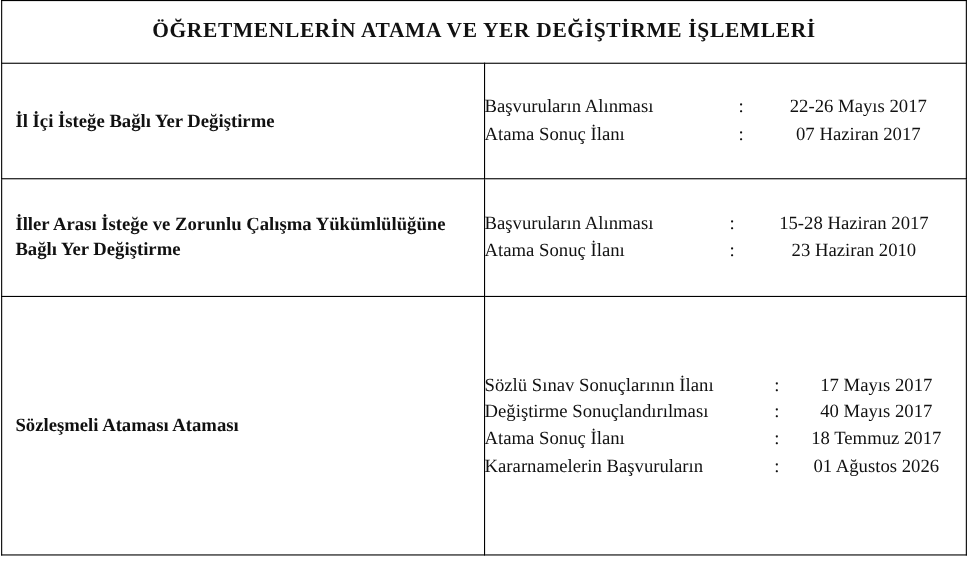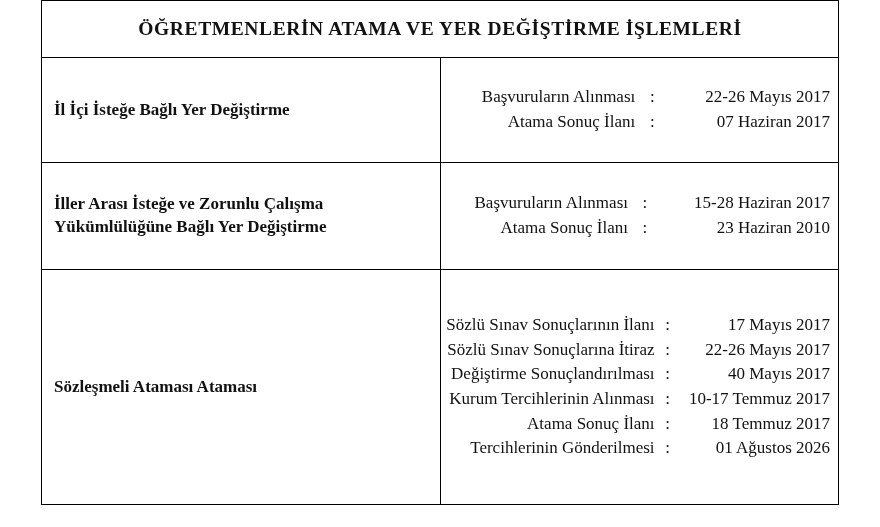--- a/index.html
+++ b/index.html
@@ -15,21 +15,21 @@
     overflow: hidden;
   }
   .doc {
     width: 880px;
     height: 527px;
     box-sizing: border-box;
     position: relative;
   }
   table.schedule {
     border-collapse: collapse;
-    width: 798px;
+    width: 878px;
     margin: 0 auto;
     table-layout: fixed;
   }
   table.schedule td {
     border: 1px solid #000000;
     vertical-align: middle;
     padding: 0;
   }
   .title-cell {
     text-align: center;
@@ -63,29 +63,29 @@
   .drow {
     display: table-row;
   }
   .dname, .dsep, .dval {
     display: table-cell;
     font-size: 17px;
     line-height: 1.45;
     white-space: nowrap;
   }
   .dname {
-    text-align: right;
+    text-align: left;
     padding-right: 10px;
   }
   .dsep {
     width: 14px;
     text-align: center;
   }
   .dval {
-    text-align: right;
+    text-align: center;
     padding-left: 10px;
     padding-right: 8px;
   }
   
   .row-1 td { height: 104px; }
   .row-2 td { height: 106px; }
   .row-3 td { height: 234px; }
   .block-3 .dname { padding-right: 6px; }
 </style>
 </head>
@@ -143,41 +143,31 @@
           <span class="label-inner">Sözleşmeli Ataması Ataması</span>
         </td>
         <td class="detail-cell">
           <div class="rows block-3">
             <div class="drow">
               <span class="dname">Sözlü Sınav Sonuçlarının İlanı</span>
               <span class="dsep">:</span>
               <span class="dval">17 Mayıs 2017</span>
             </div>
             <div class="drow">
-              <span class="dname">Sözlü Sınav Sonuçlarına İtiraz</span>
-              <span class="dsep">:</span>
-              <span class="dval">22-26 Mayıs 2017</span>
-            </div>
-            <div class="drow">
               <span class="dname">Değiştirme Sonuçlandırılması</span>
               <span class="dsep">:</span>
               <span class="dval">40 Mayıs 2017</span>
-            </div>
-            <div class="drow">
-              <span class="dname">Kurum Tercihlerinin Alınması</span>
-              <span class="dsep">:</span>
-              <span class="dval">10-17 Temmuz 2017</span>
             </div>
             <div class="drow">
               <span class="dname">Atama Sonuç İlanı</span>
               <span class="dsep">:</span>
               <span class="dval">18 Temmuz 2017</span>
             </div>
             <div class="drow">
-              <span class="dname">Tercihlerinin Gönderilmesi</span>
+              <span class="dname">Kararnamelerin Başvuruların</span>
               <span class="dsep">:</span>
               <span class="dval">01 Ağustos 2026</span>
             </div>
           </div>
         </td>
       </tr>
     </tbody>
   </table>
 </div>
 

